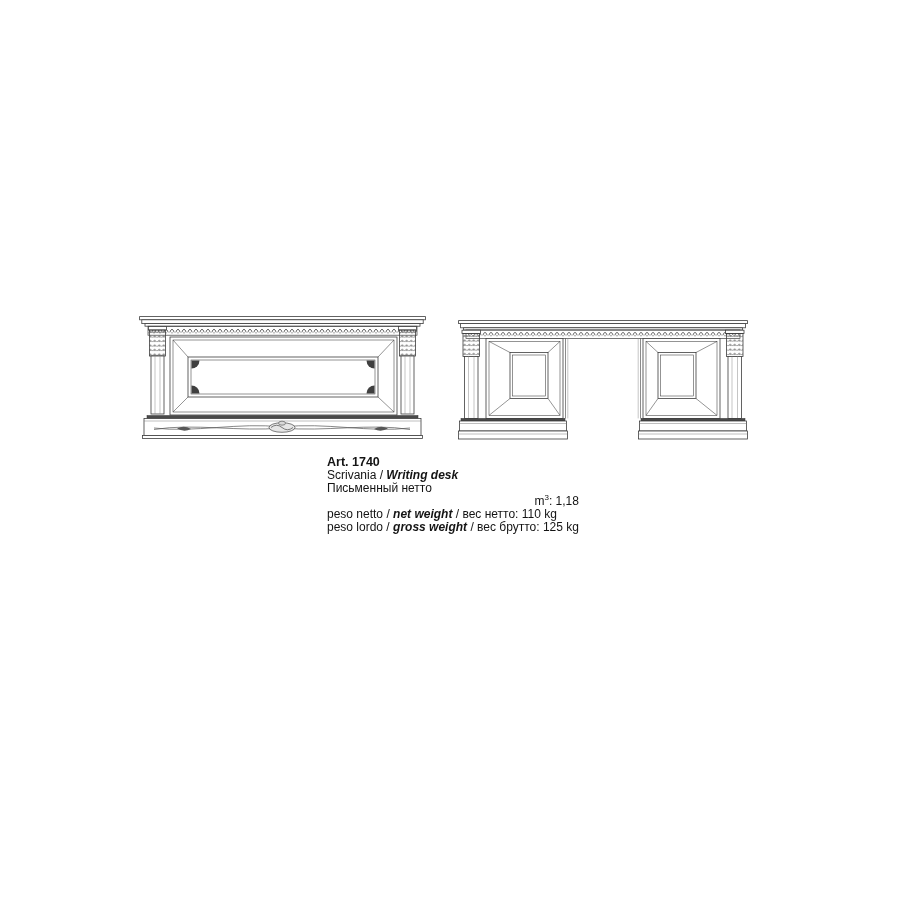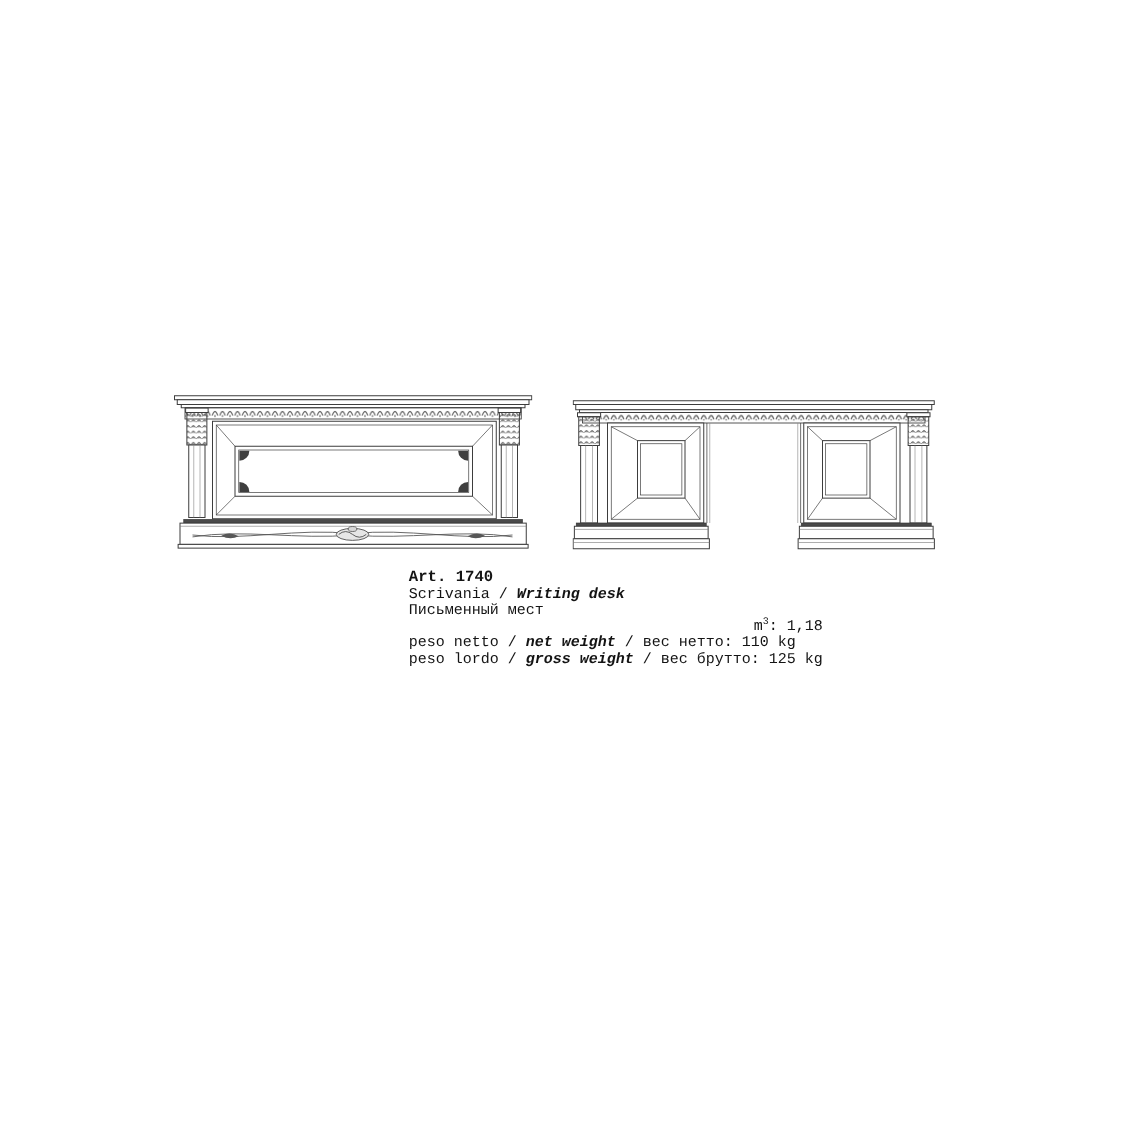--- a/index.html
+++ b/index.html
@@ -1,18 +1,18 @@
 <!DOCTYPE html>
 <html><head>
 <meta charset="utf-8">
 <style>
   html,body{margin:0;padding:0;}
   body{width:900px;height:900px;background:#ffffff;overflow:hidden;}
   .page{position:relative;width:900px;height:900px;background:#ffffff;
-        font-family:Liberation Mono, monospace;color:#141414;}
+        font-family:Liberation Sans, sans-serif;color:#141414;}
   .fig{position:absolute;}
   .fig-left{left:139px;top:316px;width:287px;height:124px;}
   .fig-right{left:458px;top:320px;width:290px;height:120px;}
   .fig svg{display:block;}
   .spec{position:absolute;left:327px;top:456px;
         font-size:12px;line-height:13px;color:#141414;}
   .spec p{margin:0;white-space:nowrap;}
   .art{font-weight:bold;font-size:12.5px;}
   .bi{font-style:italic;font-weight:600;}
   .i{font-style:italic;}
@@ -172,19 +172,19 @@
         <line x1="181.5" y1="103.5" x2="288.5" y2="103.5" stroke="#7d7d7d" stroke-width="0.5"></line>
         <rect x="180.5" y="111" width="109" height="8" fill="#ffffff" stroke="#3d3d3d" stroke-width="0.8"></rect>
         <line x1="180.5" y1="114" x2="289.5" y2="114" stroke="#7d7d7d" stroke-width="0.5"></line>
       </g>
     </svg>
   </div>
 
   <div class="spec">
     <p class="art">Art. 1740</p>
     <p><span>Scrivania / </span><span class="bi">Writing desk</span></p>
-    <p>Письменный мест</p>
+    <p>Письменный нетто</p>
     <p class="gap-c"><span>m</span><sup>3</sup><span>: 1,18</span></p>
     <p><span>peso netto / </span><span class="bi">net weight</span><span> / вес нетто: </span><span>110 kg</span></p>
     <p><span>peso lordo / </span><span class="bi">gross weight</span><span> / вес брутто: </span><span>125 kg</span></p>
   </div>
 
 </div>
 
 </body></html>

